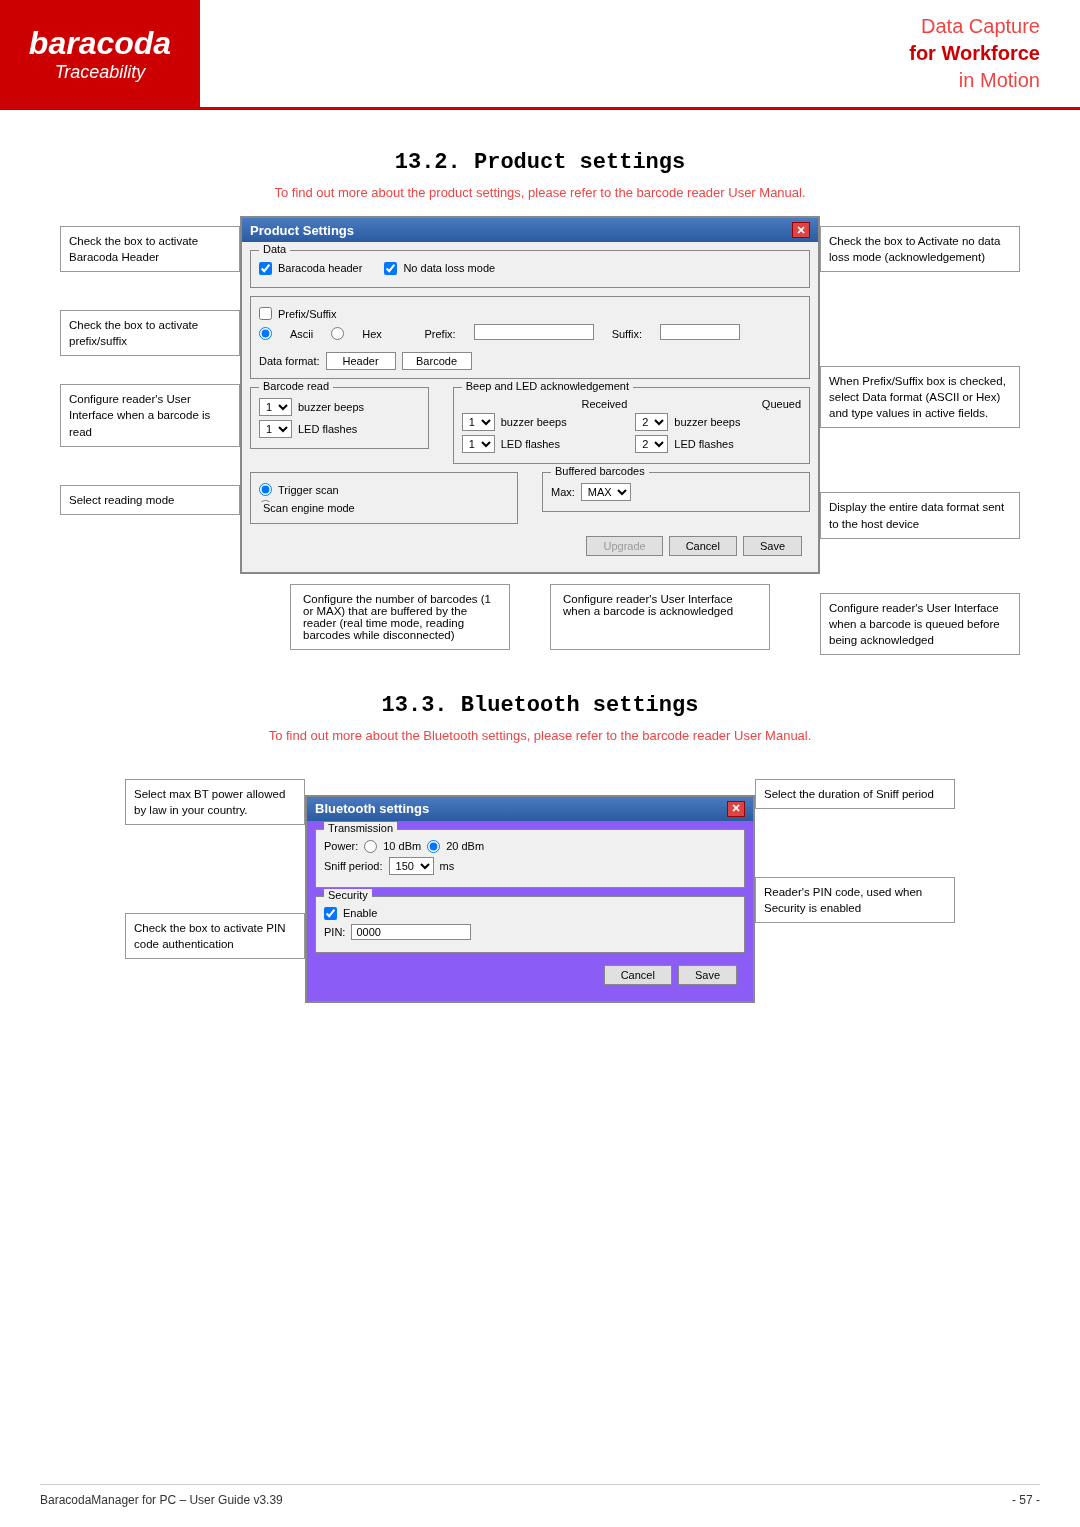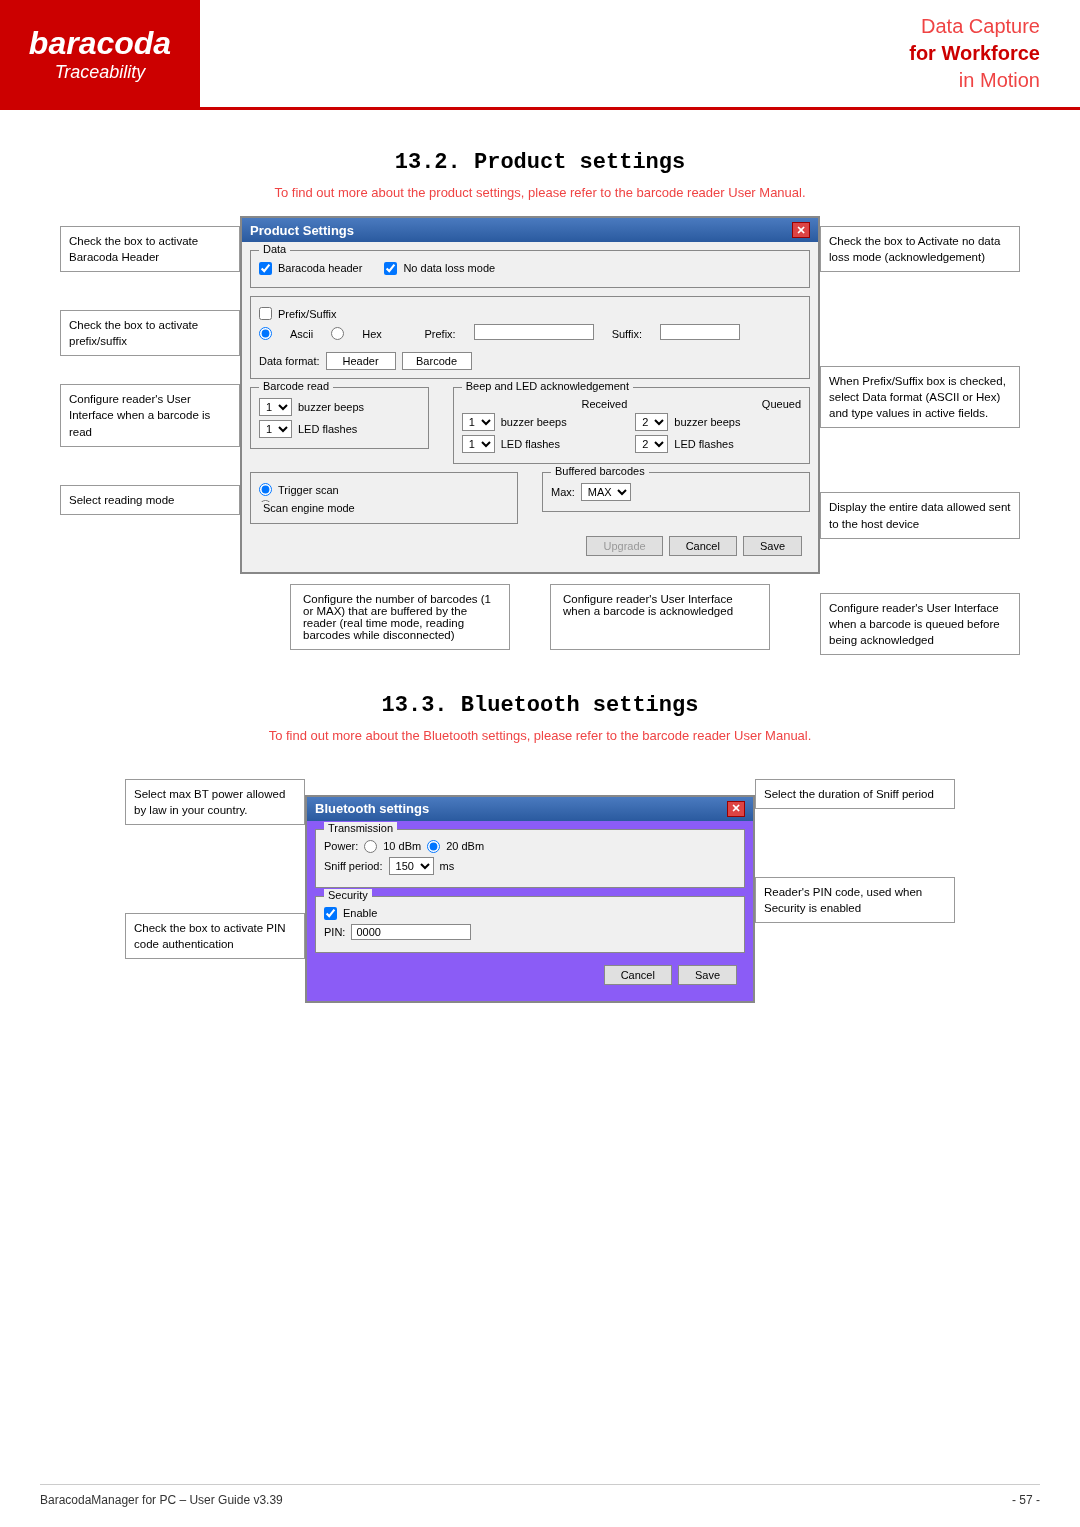--- a/index.html
+++ b/index.html
@@ -578,21 +578,21 @@
     <div class="right-annotations">
       <div class="annotation-box">
         <span>Check the box to Activate no data loss mode (acknowledgement)</span>
       </div>
       <div style="height:50px"></div>
       <div class="annotation-box">
         <span>When Prefix/Suffix box is checked, select Data format (ASCII or Hex) and type values in active fields.</span>
       </div>
       <div style="height:20px"></div>
       <div class="annotation-box">
-        <span>Display the entire data allowed sent to the host device</span>
+        <span>Display the entire data format sent to the host device</span>
       </div>
       <div style="height:10px"></div>
       <div class="annotation-box">
         <span>Configure reader's User Interface when a barcode is queued before being acknowledged</span>
       </div>
     </div>
 
   </div>
 
   <h2 class="section-title">13.3.  Bluetooth settings</h2>

